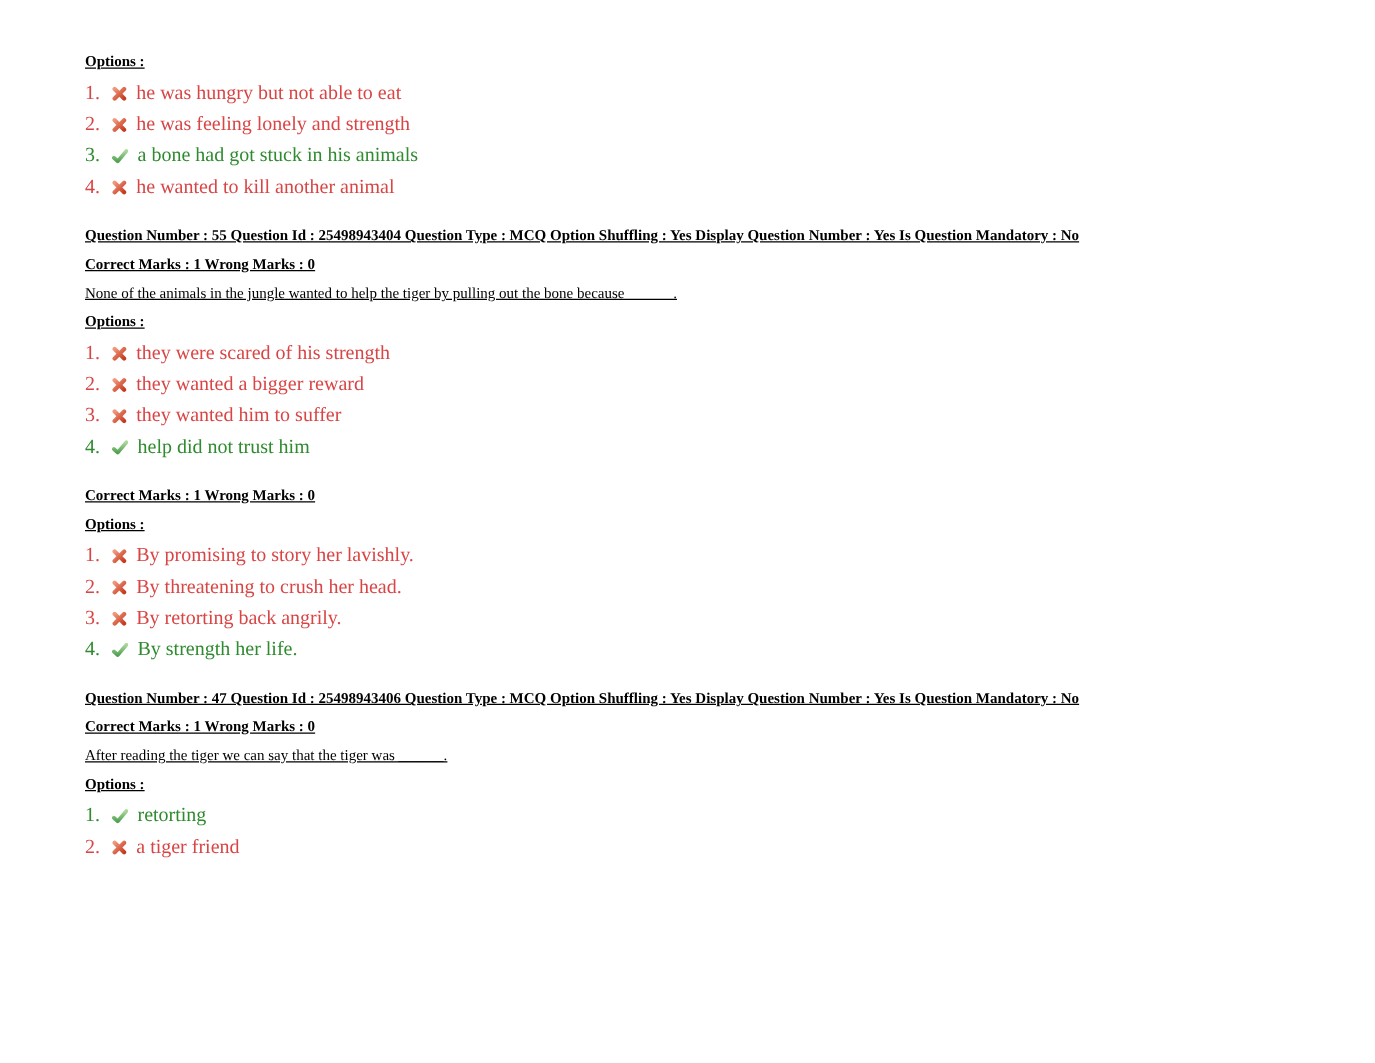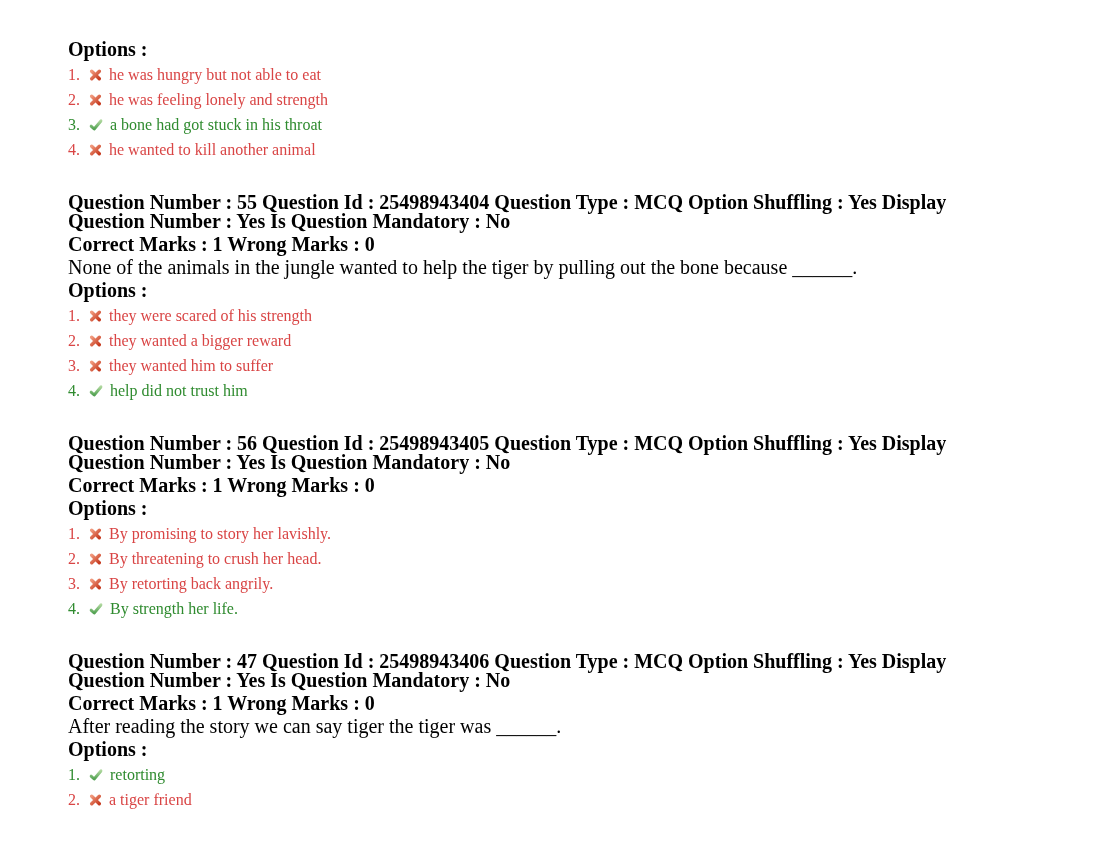--- a/index.html
+++ b/index.html
@@ -9,22 +9,22 @@
     background: #ffffff;
     color: #000000;
     font-family: "Liberation Serif", "DejaVu Serif", serif;
   }
   .page {
     width: 935px;
     min-height: 850px;
     padding: 40px 0 40px 68px;
     box-sizing: content-box;
   }
-  p { margin: 0; font-size: 20px; line-height: 19px; }
-  .q-block { margin-top: 34px; }
+  p { margin: 0; font-size: 12px; line-height: 19px; text-decoration: underline; }
+  .q-block { margin-top: 20px; }
   .q-block.first { margin-top: 0; }
   .q-header  { font-weight: bold; margin-bottom: 4px; }
   .q-marks   { font-weight: bold; margin-bottom: 4px; }
   .q-text    { margin-bottom: 4px; }
   .options-label { font-weight: bold; margin-bottom: 6px; }
   .option {
     display: flex;
     align-items: center;
     margin-bottom: 6px;
     height: 19px;
@@ -88,21 +88,21 @@
         </span>
       <span class="opt-text">he was feeling lonely and strength</span>
     </div>
     <div class="option correct">
       <span class="opt-num">3.</span>
       <span class="oicon">
           <svg width="14" height="12" viewBox="0 0 13 12">
             <use href="#sym-check"></use>
           </svg>
         </span>
-      <span class="opt-text">a bone had got stuck in his throat</span>
+      <span class="opt-text">a bone had got stuck in his animals</span>
     </div>
     <div class="option wrong">
       <span class="opt-num">4.</span>
       <span class="oicon">
           <svg width="13" height="12" viewBox="0 0 12 12">
             <use href="#sym-cross"></use>
           </svg>
         </span>
       <span class="opt-text">he wanted to kill another animal</span>
     </div>
@@ -145,21 +145,20 @@
       <span class="oicon">
           <svg width="14" height="12" viewBox="0 0 13 12">
             <use href="#sym-check"></use>
           </svg>
         </span>
       <span class="opt-text">help did not trust him</span>
     </div>
   </div>
 
   <div class="q-block">
-    <p class="q-header">Question Number : 56 Question Id : 25498943405 Question Type : MCQ Option Shuffling : Yes Display Question Number : Yes Is Question Mandatory : No</p>
     <p class="q-marks">Correct Marks : 1 Wrong Marks : 0</p>
     <p class="options-label">Options :</p>
     <div class="option wrong">
       <span class="opt-num">1.</span>
       <span class="oicon">
           <svg width="13" height="12" viewBox="0 0 12 12">
             <use href="#sym-cross"></use>
           </svg>
         </span>
       <span class="opt-text">By promising to story her lavishly.</span>
@@ -189,21 +188,21 @@
             <use href="#sym-check"></use>
           </svg>
         </span>
       <span class="opt-text">By strength her life.</span>
     </div>
   </div>
 
   <div class="q-block">
     <p class="q-header">Question Number : 47 Question Id : 25498943406 Question Type : MCQ Option Shuffling : Yes Display Question Number : Yes Is Question Mandatory : No</p>
     <p class="q-marks">Correct Marks : 1 Wrong Marks : 0</p>
-    <p class="q-text">After reading the story we can say tiger the tiger was ______.</p>
+    <p class="q-text">After reading the tiger we can say that the tiger was ______.</p>
     <p class="options-label">Options :</p>
     <div class="option correct">
       <span class="opt-num">1.</span>
       <span class="oicon">
           <svg width="14" height="12" viewBox="0 0 13 12">
             <use href="#sym-check"></use>
           </svg>
         </span>
       <span class="opt-text">retorting</span>
     </div>

